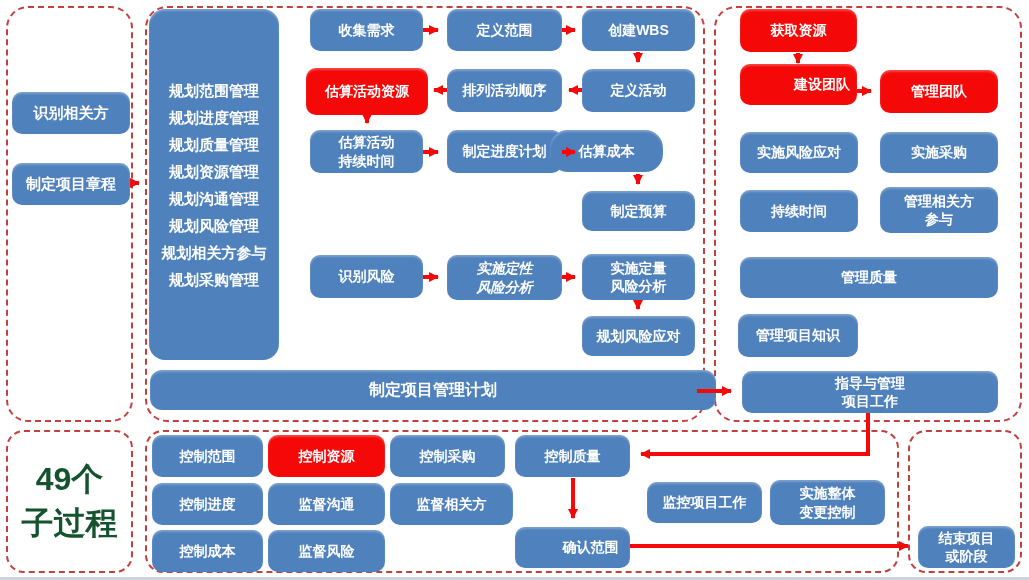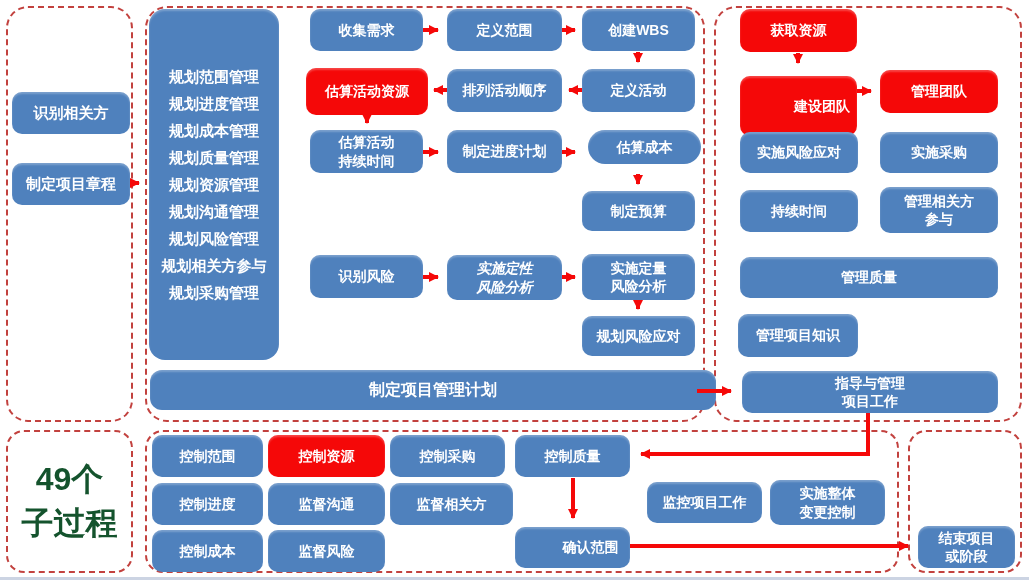--- a/index.html
+++ b/index.html
@@ -62,54 +62,53 @@
 <div class="frame" style="left:6px;top:430px;width:127px;height:143px;border-radius:18px;"></div>
 <div class="frame" style="left:145px;top:430px;width:754px;height:143px;border-radius:18px;"></div>
 <div class="frame" style="left:908px;top:430px;width:114px;height:143px;border-radius:18px;"></div>
 
 <div class="node" style="left:12px;top:92px;width:118px;height:42px;font-size:15px;">识别相关方</div>
 <div class="node" style="left:12px;top:163px;width:118px;height:42px;font-size:15px;">制定项目章程</div>
 
 <div class="panel" style="left:149px;top:9px;width:130px;height:351px;">
   <span class="kline">规划范围管理</span>
   <span class="kline">规划进度管理</span>
-  <span class="kline">规划成本管理</span>
   <span class="kline">规划质量管理</span>
   <span class="kline">规划资源管理</span>
   <span class="kline">规划沟通管理</span>
   <span class="kline">规划风险管理</span>
   <span class="kline">规划相关方参与</span>
   <span class="kline">规划采购管理</span>
 </div>
 
 <div class="node" style="left:310px;top:9px;width:113px;height:42px;">收集需求</div>
 <div class="node" style="left:447px;top:9px;width:115px;height:42px;">定义范围</div>
-<div class="node" style="left:582px;top:9px;width:113px;height:42px;">创建WBS</div>
+<div class="node" style="left:582px;top:9px;width:113px;height:42px;border-radius:11px;">创建WBS</div>
 
 <div class="node red" style="left:306px;top:68px;width:122px;height:47px;">估算活动资源</div>
 <div class="node" style="left:447px;top:69px;width:115px;height:43px;">排列活动顺序</div>
 <div class="node" style="left:582px;top:69px;width:113px;height:43px;">定义活动</div>
 
 <div class="node" style="left:310px;top:130px;width:113px;height:43px;">估算活动
 持续时间</div>
 <div class="node" style="left:447px;top:130px;width:115px;height:43px;">制定进度计划</div>
-<div class="node" style="left:588px;top:130px;width:113px;height:34px;border-radius:18px;">估算成本</div>
+<div class="node" style="left:550px;top:130px;width:113px;height:42px;border-radius:18px;">估算成本</div>
 <div class="node" style="left:582px;top:191px;width:113px;height:40px;">制定预算</div>
 
 <div class="node" style="left:310px;top:255px;width:113px;height:43px;">识别风险</div>
 <div class="node" style="left:447px;top:255px;width:115px;height:45px;font-style:italic;">实施定性
 风险分析</div>
 <div class="node" style="left:582px;top:254px;width:113px;height:46px;">实施定量
 风险分析</div>
 <div class="node" style="left:582px;top:316px;width:113px;height:40px;">规划风险应对</div>
 
 <div class="node bar" style="left:150px;top:370px;width:566px;height:40px;">制定项目管理计划</div>
 
 <div class="node red" style="left:740px;top:9px;width:117px;height:43px;">获取资源</div>
-<div class="node red" style="left:740px;top:76px;width:117px;height:60px;padding-left:47px;">建设团队</div>
+<div class="node red" style="left:740px;top:64px;width:117px;height:41px;padding-left:47px;">建设团队</div>
 <div class="node red" style="left:880px;top:70px;width:118px;height:43px;">管理团队</div>
 <div class="node" style="left:740px;top:132px;width:118px;height:41px;">实施风险应对</div>
 <div class="node" style="left:880px;top:132px;width:118px;height:41px;">实施采购</div>
 <div class="node" style="left:740px;top:190px;width:118px;height:42px;">持续时间</div>
 <div class="node" style="left:880px;top:187px;width:118px;height:46px;">管理相关方
 参与</div>
 <div class="node" style="left:740px;top:257px;width:258px;height:41px;">管理质量</div>
 <div class="node" style="left:738px;top:314px;width:120px;height:43px;">管理项目知识</div>
 <div class="node" style="left:742px;top:371px;width:256px;height:42px;">指导与管理
 项目工作</div>

